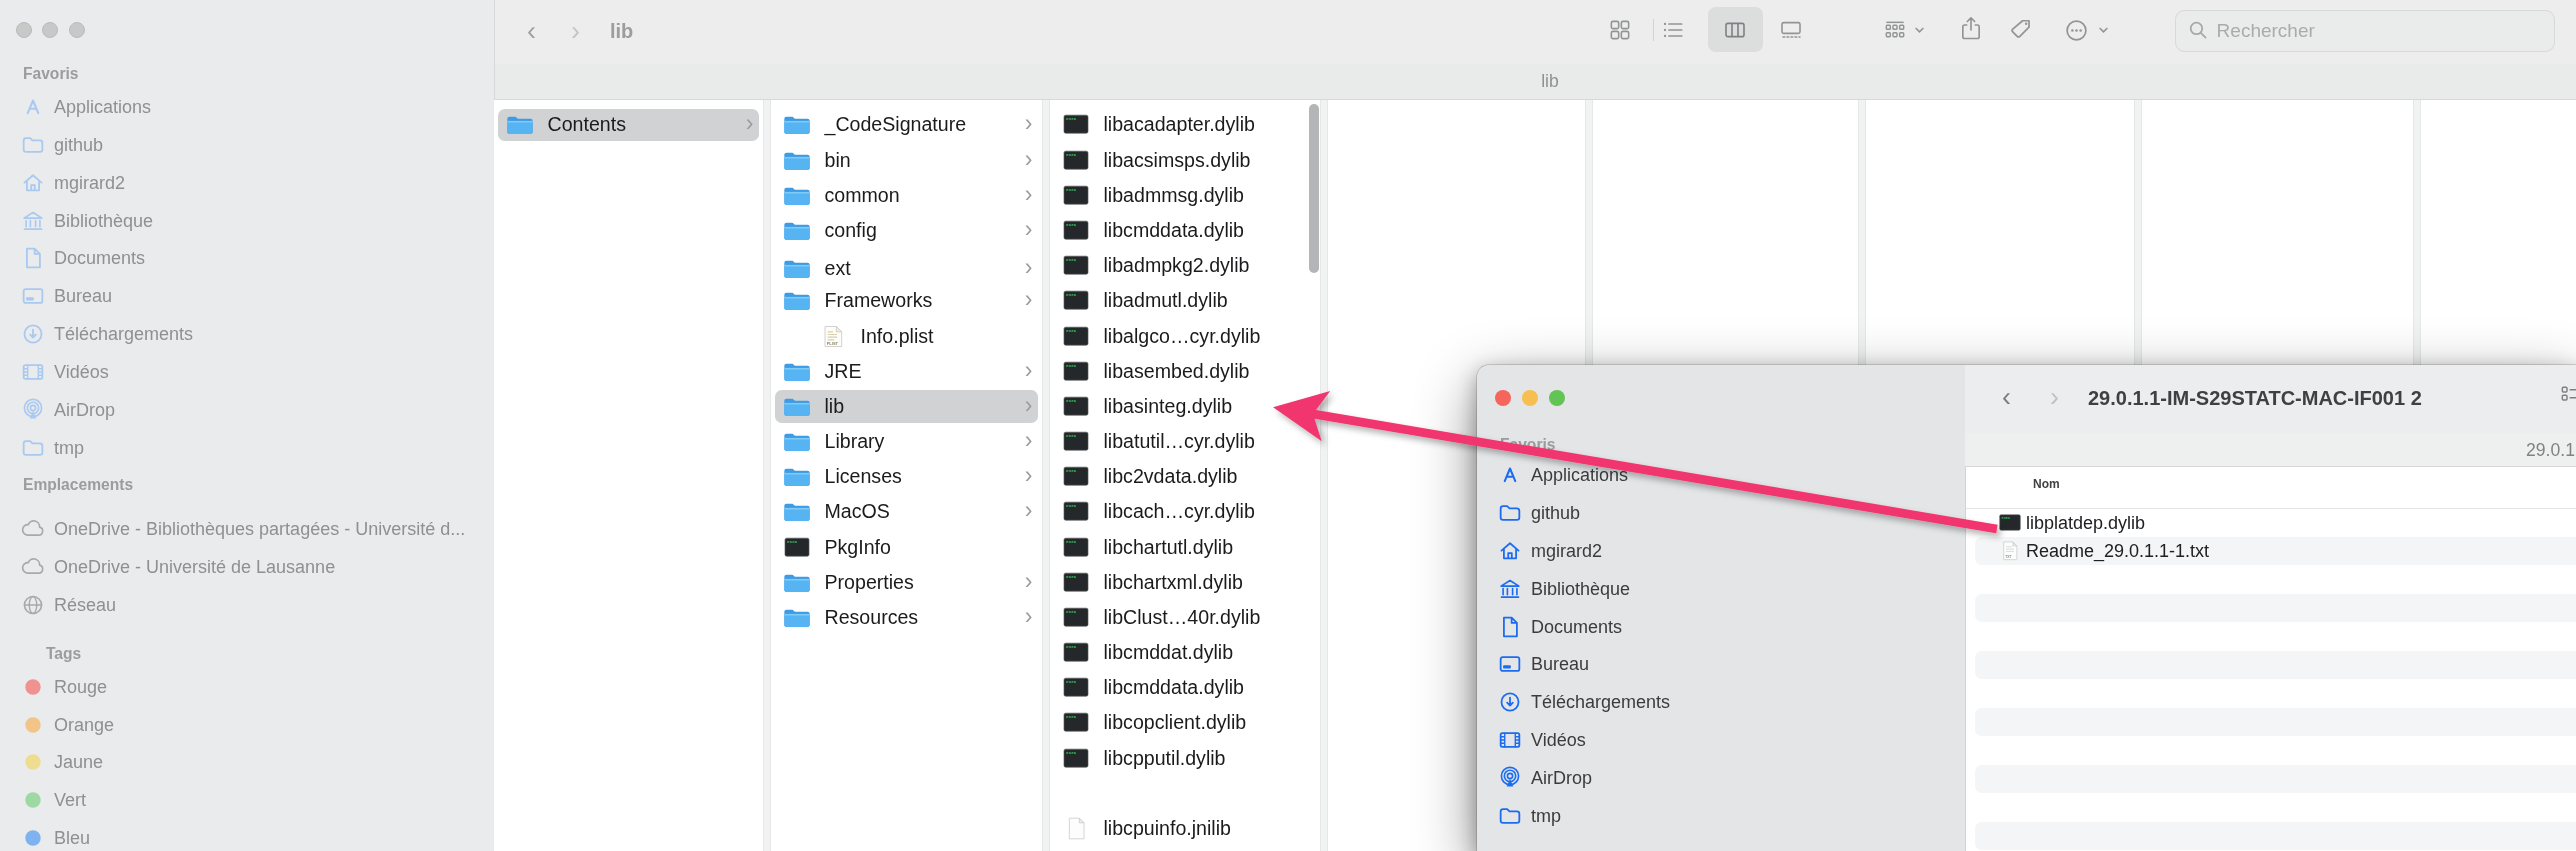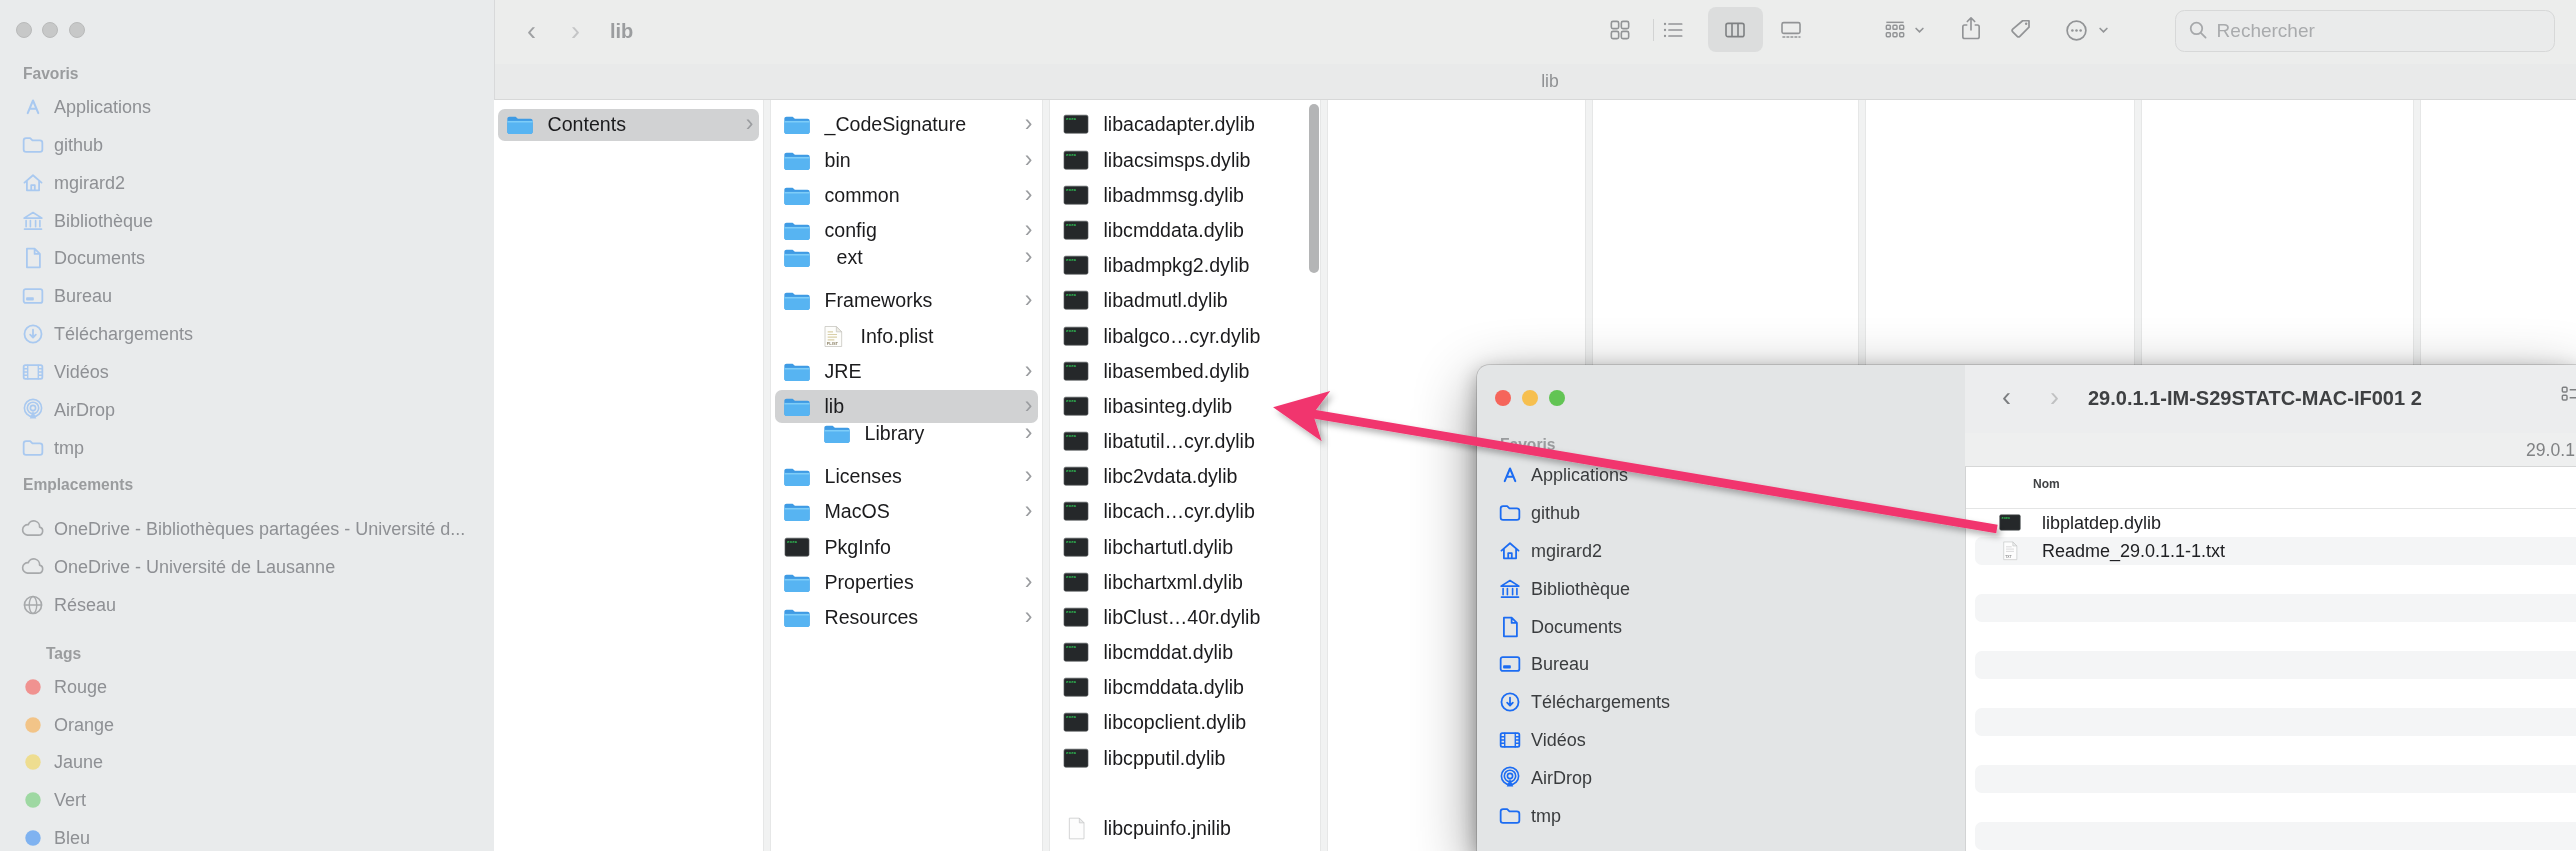--- a/index.html
+++ b/index.html
@@ -46,21 +46,21 @@
         box-shadow:0 0 0 0.7px rgba(0,0,0,0.18), 0 20px 61px rgba(0,0,0,0.45), 0 6.8px 20px rgba(0,0,0,0.30);overflow:hidden;}
   .w2-toolbar{left:488px;top:0;right:0;height:68px;background:#ecedee;position:absolute;}
   .w2-tabbar{left:488px;top:68px;right:0;height:34px;background:#eeefef;border-bottom:0.7px solid #d6d7d7;box-sizing:border-box;position:absolute;}
   .w2-content{left:488px;top:102px;right:0;bottom:0;background:#fff;position:absolute;border-left:0.7px solid #d2d3d4;}
   .tl-red{background:#f5655b;}.tl-yellow{background:#f6bf4f;}.tl-green{background:#62c454;}
   .w2-title{font-size:20px;font-weight:700;color:#3e4042;white-space:nowrap;}
   .w2-tabtitle{font-size:17.6px;color:#808284;white-space:nowrap;}
   .listhdr{font-size:12px;font-weight:700;color:#404244;}
   .lrow{position:absolute;left:0;right:0;height:28px;display:flex;align-items:center;}
   .lrow .lic{width:24px;height:21.6px;margin-left:32px;flex:0 0 24px;}
-  .lrow .llb{margin-left:20px;font-size:18px;color:#202124;white-space:nowrap;}
+  .lrow .llb{margin-left:4px;font-size:18px;color:#202124;white-space:nowrap;}
   .stripe{position:absolute;left:8.8px;right:0;height:28px;background:#f4f5f6;border-radius:6.8px 0 0 6.8px;}
   svg{display:block;}
 </style>
 </head>
 <body>
 
 <div id="screen">
 
   <div class="abs w1-sidebar w1">
     <div class="abs" style="left:15.6px;top:21.6px;display:flex;gap:10.8px;">
@@ -375,21 +375,21 @@
           <span class="cic">
             <svg viewBox="0 0 42 34" width="100%" height="100%">
               <path d="M2 8.5 c0-2 1.3-3.3 3.3-3.3 h9.1 l3.4 3.2 h18.9 c2 0 3.3 1.3 3.3 3.3 V28 c0 2-1.3 3.3-3.3 3.3 H5.3 C3.3 31.3 2 30 2 28 Z" fill="#3f9be4"></path>
               <path d="M2 11.6 h38 V28 c0 2-1.3 3.3-3.3 3.3 H5.3 C3.3 31.3 2 30 2 28 Z" fill="#57b4f2"></path>
               <path d="M2 11.6 h38 v2.4 H2 z" fill="#7ecdf8"></path>
             </svg>
           </span>
           <span class="clb">config</span>
           <span class="cchev">›</span>
         </div>
-        <div class="crow" style="top: 140px; gap: 12px;">
+        <div class="crow" style="top: 151px;">
           <span class="cic">
             <svg viewBox="0 0 42 34" width="100%" height="100%">
               <path d="M2 8.5 c0-2 1.3-3.3 3.3-3.3 h9.1 l3.4 3.2 h18.9 c2 0 3.3 1.3 3.3 3.3 V28 c0 2-1.3 3.3-3.3 3.3 H5.3 C3.3 31.3 2 30 2 28 Z" fill="#3f9be4"></path>
               <path d="M2 11.6 h38 V28 c0 2-1.3 3.3-3.3 3.3 H5.3 C3.3 31.3 2 30 2 28 Z" fill="#57b4f2"></path>
               <path d="M2 11.6 h38 v2.4 H2 z" fill="#7ecdf8"></path>
             </svg>
           </span>
           <span class="clb">ext</span>
           <span class="cchev">›</span>
         </div>
@@ -431,21 +431,21 @@
           <span class="cic">
             <svg viewBox="0 0 42 34" width="100%" height="100%">
               <path d="M2 8.5 c0-2 1.3-3.3 3.3-3.3 h9.1 l3.4 3.2 h18.9 c2 0 3.3 1.3 3.3 3.3 V28 c0 2-1.3 3.3-3.3 3.3 H5.3 C3.3 31.3 2 30 2 28 Z" fill="#3f9be4"></path>
               <path d="M2 11.6 h38 V28 c0 2-1.3 3.3-3.3 3.3 H5.3 C3.3 31.3 2 30 2 28 Z" fill="#57b4f2"></path>
               <path d="M2 11.6 h38 v2.4 H2 z" fill="#7ecdf8"></path>
             </svg>
           </span>
           <span class="clb">lib</span>
           <span class="cchev">›</span>
         </div>
-        <div class="crow" style="top: 316px; padding-left: 40px;">
+        <div class="crow" style="top: 324px;">
           <span class="cic">
             <svg viewBox="0 0 42 34" width="100%" height="100%">
               <path d="M2 8.5 c0-2 1.3-3.3 3.3-3.3 h9.1 l3.4 3.2 h18.9 c2 0 3.3 1.3 3.3 3.3 V28 c0 2-1.3 3.3-3.3 3.3 H5.3 C3.3 31.3 2 30 2 28 Z" fill="#3f9be4"></path>
               <path d="M2 11.6 h38 V28 c0 2-1.3 3.3-3.3 3.3 H5.3 C3.3 31.3 2 30 2 28 Z" fill="#57b4f2"></path>
               <path d="M2 11.6 h38 v2.4 H2 z" fill="#7ecdf8"></path>
             </svg>
           </span>
           <span class="clb">Library</span>
           <span class="cchev">›</span>
         </div>

